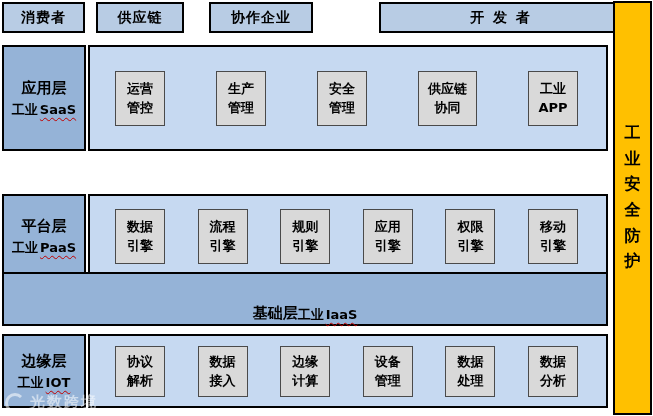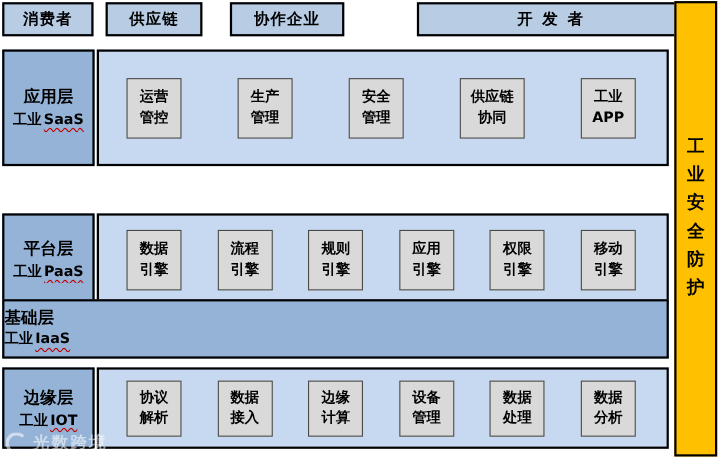--- a/index.html
+++ b/index.html
@@ -57,21 +57,21 @@
     font-size:13px;line-height:1.5;
     white-space:pre-line;
   }
   .row3 .module{padding:5px 9px;}
   
   .base-bar{
     position:absolute;left:2px;top:272px;width:606px;height:54px;
     box-sizing:border-box;
     background:var(--header-blue,#95b3d7);
     border:2px solid var(--outline-black,#000);
-    display:flex;flex-direction:column;align-items:flex-start;justify-content:center;
+    display:flex;flex-direction:row;align-items:flex-end;justify-content:center;
     line-height:1.4;text-align:center;
   }
   .base-bar .layer-name{font-size:15px;}
   .base-bar .layer-sub{font-size:13px;}
   
   .security-bar{
     position:absolute;left:613px;top:1px;width:39px;height:414px;
     box-sizing:border-box;
     background:var(--security-orange,#ffc000);
     border:2px solid var(--outline-black,#000);

